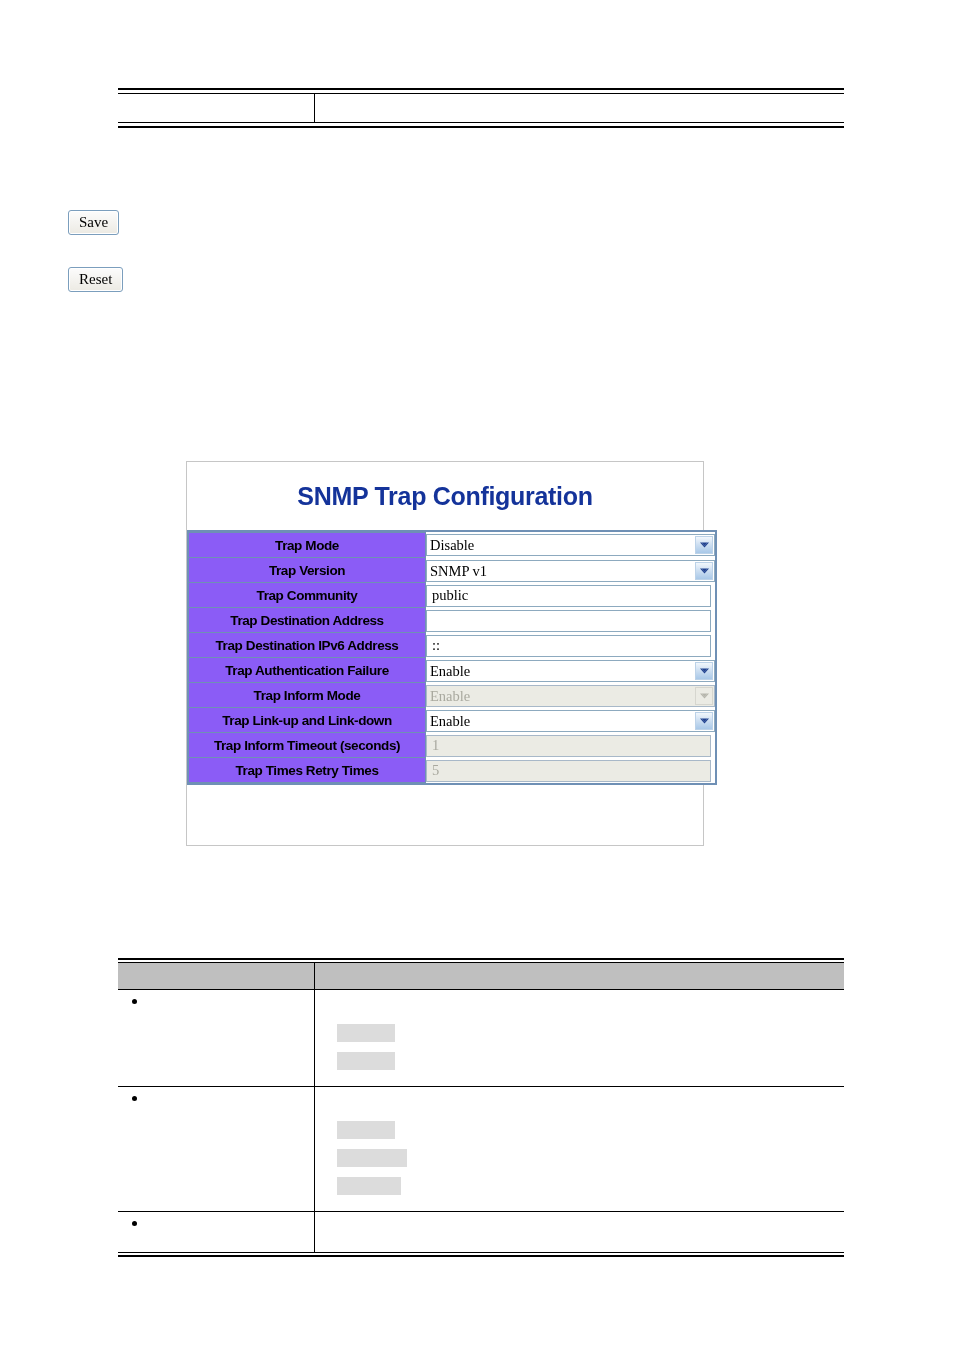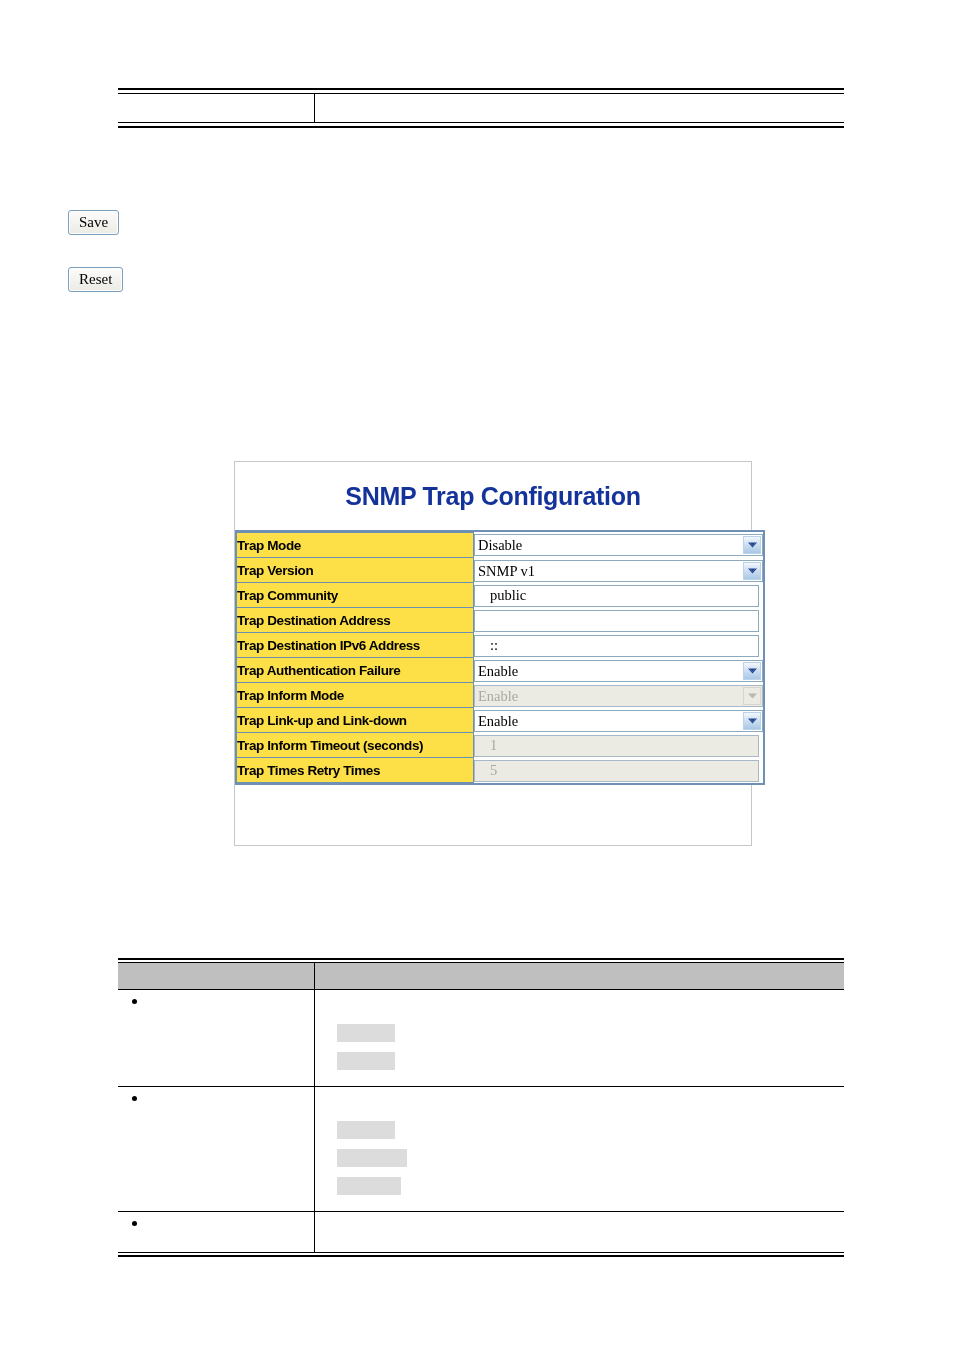--- a/index.html
+++ b/index.html
@@ -122,21 +122,20 @@
   
   #snmp-panel {
     position: absolute;
     left: 186px;
     top: 461px;
     width: 518px;
     height: 385px;
     border: 1px solid #c6c6c6;
     background: #ffffff;
     box-sizing: border-box;
-    margin-left: 48px;
   }
   #snmp-title {
     text-align: center;
     color: #14339a;
     font-family: "Liberation Sans", "DejaVu Sans", sans-serif;
     font-weight: bold;
     font-size: 25px;
     letter-spacing: -0.3px;
     margin-top: 20px;
   }
@@ -152,28 +151,29 @@
     border-collapse: separate;
     border-spacing: 0;
     table-layout: fixed;
     width: 100%;
   }
   table.snmp-table td { padding: 0; }
   .lbl-col { width: 237px; }
   .val-col { width: 289px; }
 
   td.snmp-label {
-    background: #fde047;
+    background: #8b5cf6;
     border: 1px solid #6f90b5;
     border-top: none;
     border-left: none;
     font-family: "Liberation Sans", "DejaVu Sans", sans-serif;
     font-weight: bold;
     font-size: 13.5px;
     color: #000;
+    text-align: center;
     height: 24px;
     letter-spacing: -0.4px;
     white-space: nowrap;
   }
   tr:first-child td.snmp-label { border-top: 1px solid #6f90b5; }
 
   td.snmp-value {
     height: 24px;
     padding: 0 0 0 1px;
     vertical-align: middle;
@@ -228,21 +228,21 @@
     display: block;
     height: 22px;
     border: 1px solid #8daabf;
     background: #ffffff;
     box-sizing: border-box;
     margin: 1px 1px 1px 0;
     font-family: "Liberation Serif", "DejaVu Serif", serif;
     font-size: 14.5px;
     color: #000;
     line-height: 20px;
-    padding-left: 15px;
+    padding-left: 5px;
     width: 100%;
     outline: none;
   }
   .txt.wide  { width: 285px; }
   .txt.disabled {
     background: #ebebe4;
     border-color: #a8b8c8;
     color: #a9a99f;
   }
 

